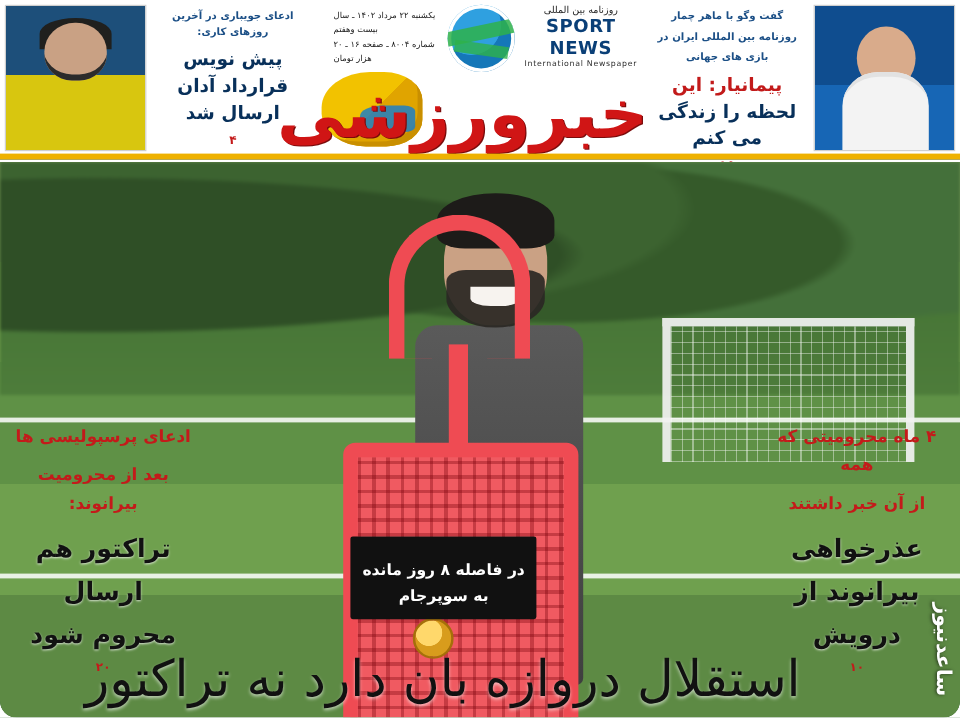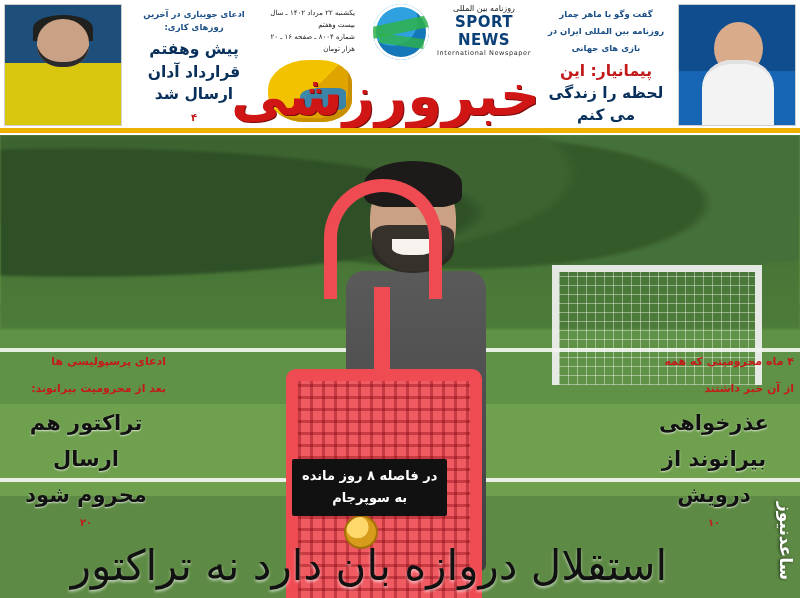--- a/index.html
+++ b/index.html
@@ -7,20 +7,21 @@
     width: 800px; height: 598px;
     overflow: hidden;
     background: #ffffff;
     font-family: "DejaVu Sans", "Liberation Sans", sans-serif;
   }
   .page {
     position: relative;
     width: 800px; height: 598px;
     background: #ffffff;
     overflow: hidden;
+    border-radius: 14px;
   }
 
   
   .masthead {
     position: absolute;
     top: 0; left: 0;
     width: 800px; height: 133px;
     background: #ffffff;
     border-bottom: 2px solid #0a5ca8;
   }
@@ -130,22 +131,22 @@
   }
   .sportnews {
     position:absolute; top: 2px; right: 4px;
     text-align: center; width: 104px;
     direction: ltr;
   }
   .sn-fa { font-size: 8px; color:#1a1a1a; font-weight:normal; direction: rtl;}
   .sn-en { font-size: 15px; color:#0a3f77; font-weight: bold; letter-spacing:.5px; }
   .sn-sub { font-size: 6.5px; color:#2b2b2b; letter-spacing:.6px; }
   .masthead-info {
-    position:absolute; top:6px; left: 1px;
-    width: 92px; text-align:right;
+    position:absolute; top:6px; left: 16px;
+    width: 92px; text-align:left;
     font-size: 7px; color:#1a1a1a; line-height:1.7;
   }
   .logo-title {
     position:absolute; bottom: 6px; left: 0; width: 100%;
     text-align: center;
     font-size: 56px;
     font-weight: bold;
     color: #d01515;
     letter-spacing: -1px;
     text-shadow: 1px 1px 0 #7a0b0b;
@@ -302,45 +303,44 @@
     position:absolute;
     top: 218px;
     width: 160px;
     text-align: center;
     z-index: 8;
     color:#0c0c0c;
   }
   .side.right { right: 6px; }
   .side.left  { left: 6px; }
   .side-kicker {
-    font-size: 11px;
+    font-size: 14px;
     font-weight: bold;
     color: #c41a1a;
     line-height: 1.7;
     margin-bottom: 8px;
-    text-align: right;
   }
   .side-title {
     font-size: 21px;
     font-weight: bold;
     color: #111111;
     line-height: 1.7;
     text-shadow: 0 1px 2px rgba(255,255,255,.75);
   }
   .side-num {
     font-size: 10px; color:#c41a1a; font-weight:bold; margin-top:4px;
   }
 
   
   .ribbon {
     position:absolute;
     left: 292px; bottom: 82px;
     background: #111111;
     color: #ffffff;
-    padding: 6px 10px 7px;
+    padding: 18px 10px 7px;
     font-size: 13px;
     font-weight: bold;
     line-height: 1.7;
     text-align: center;
     z-index: 9;
     border-radius: 2px;
   }
 
   
   .bottom-headline {
@@ -375,21 +375,21 @@
 <div class="page">
 
   <div class="masthead">
 
     <div class="mast-photo left">
       <div class="photo-man"></div>
     </div>
 
     <div class="mast-head-left">
       <div class="mh-small">ادعای جویباری در آخرین روزهای کاری:</div>
-      <div class="mh-big">پیش وهفتم</div>
+      <div class="mh-big">پیش نویس</div>
       <div class="mh-big">قرارداد آدان</div>
       <div class="mh-big">ارسال شد</div>
       <div class="side-num">۴</div>
     </div>
 
     <div class="logo-wrap">
       <div class="masthead-info">
         <div>یکشنبه ۲۲ مرداد ۱۴۰۲ ـ سال بیست وهفتم</div>
         <div>شماره ۸۰۰۴ ـ صفحه ۱۶ ـ ۲۰ هزار تومان</div>
       </div>

